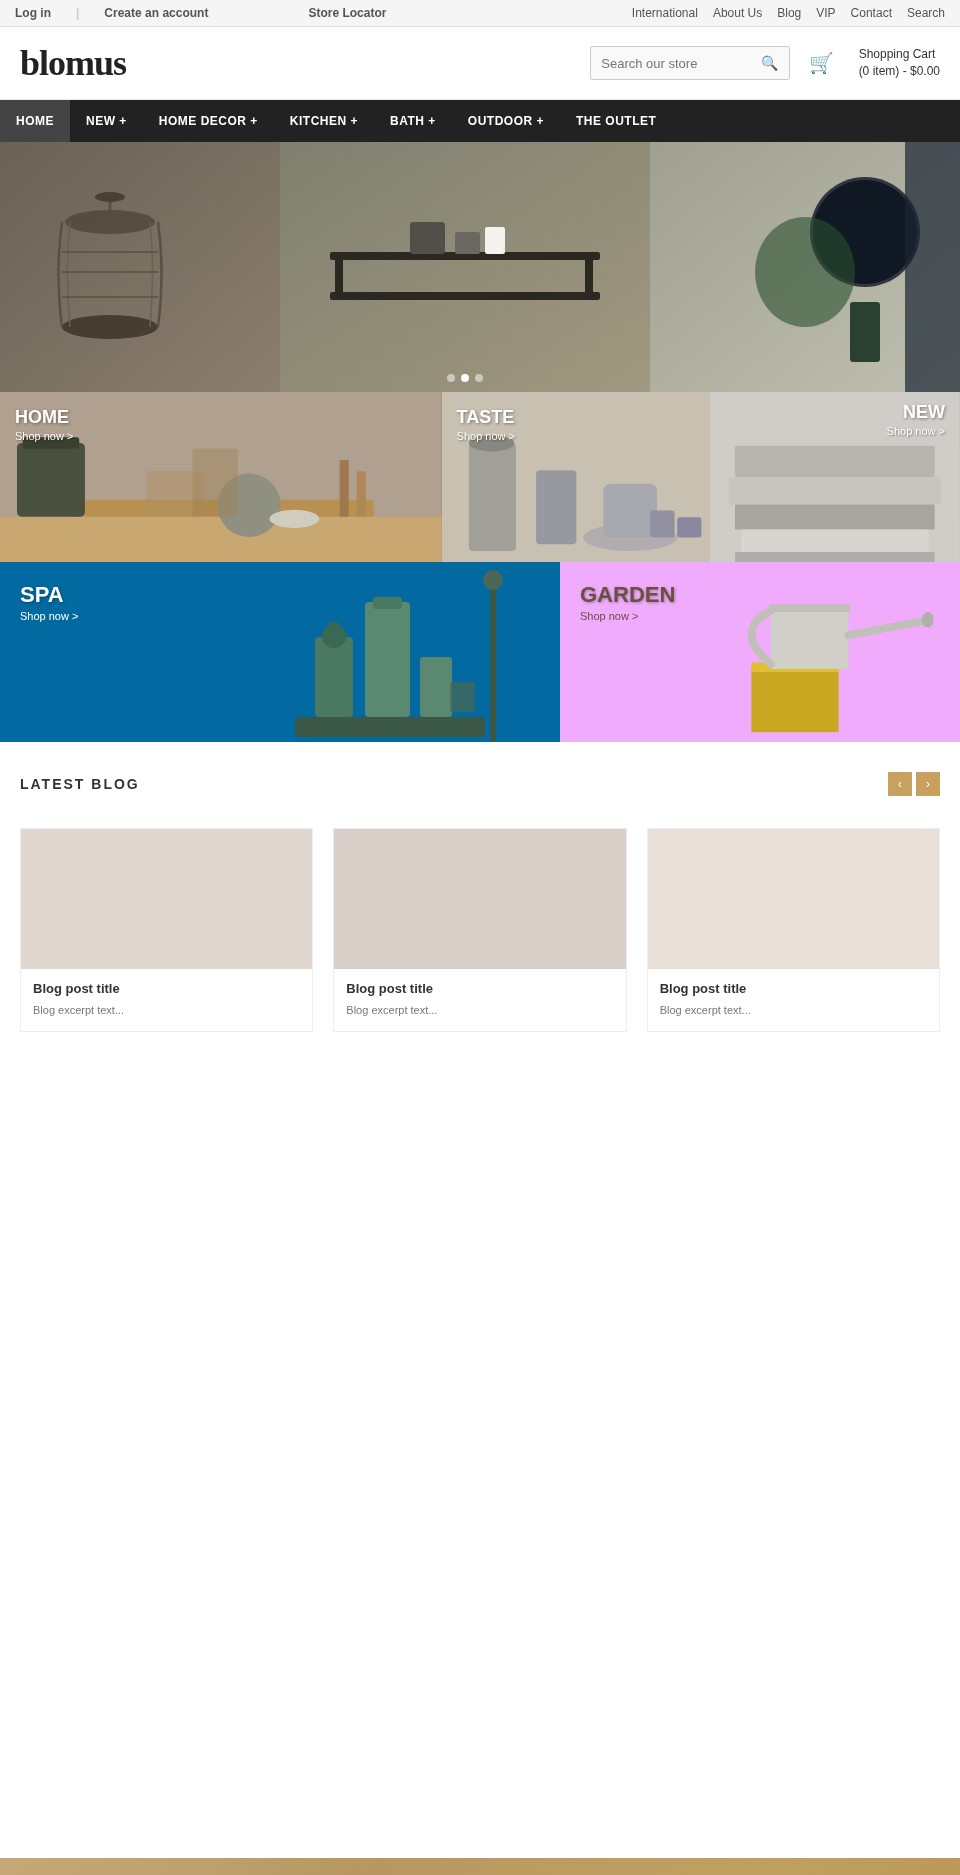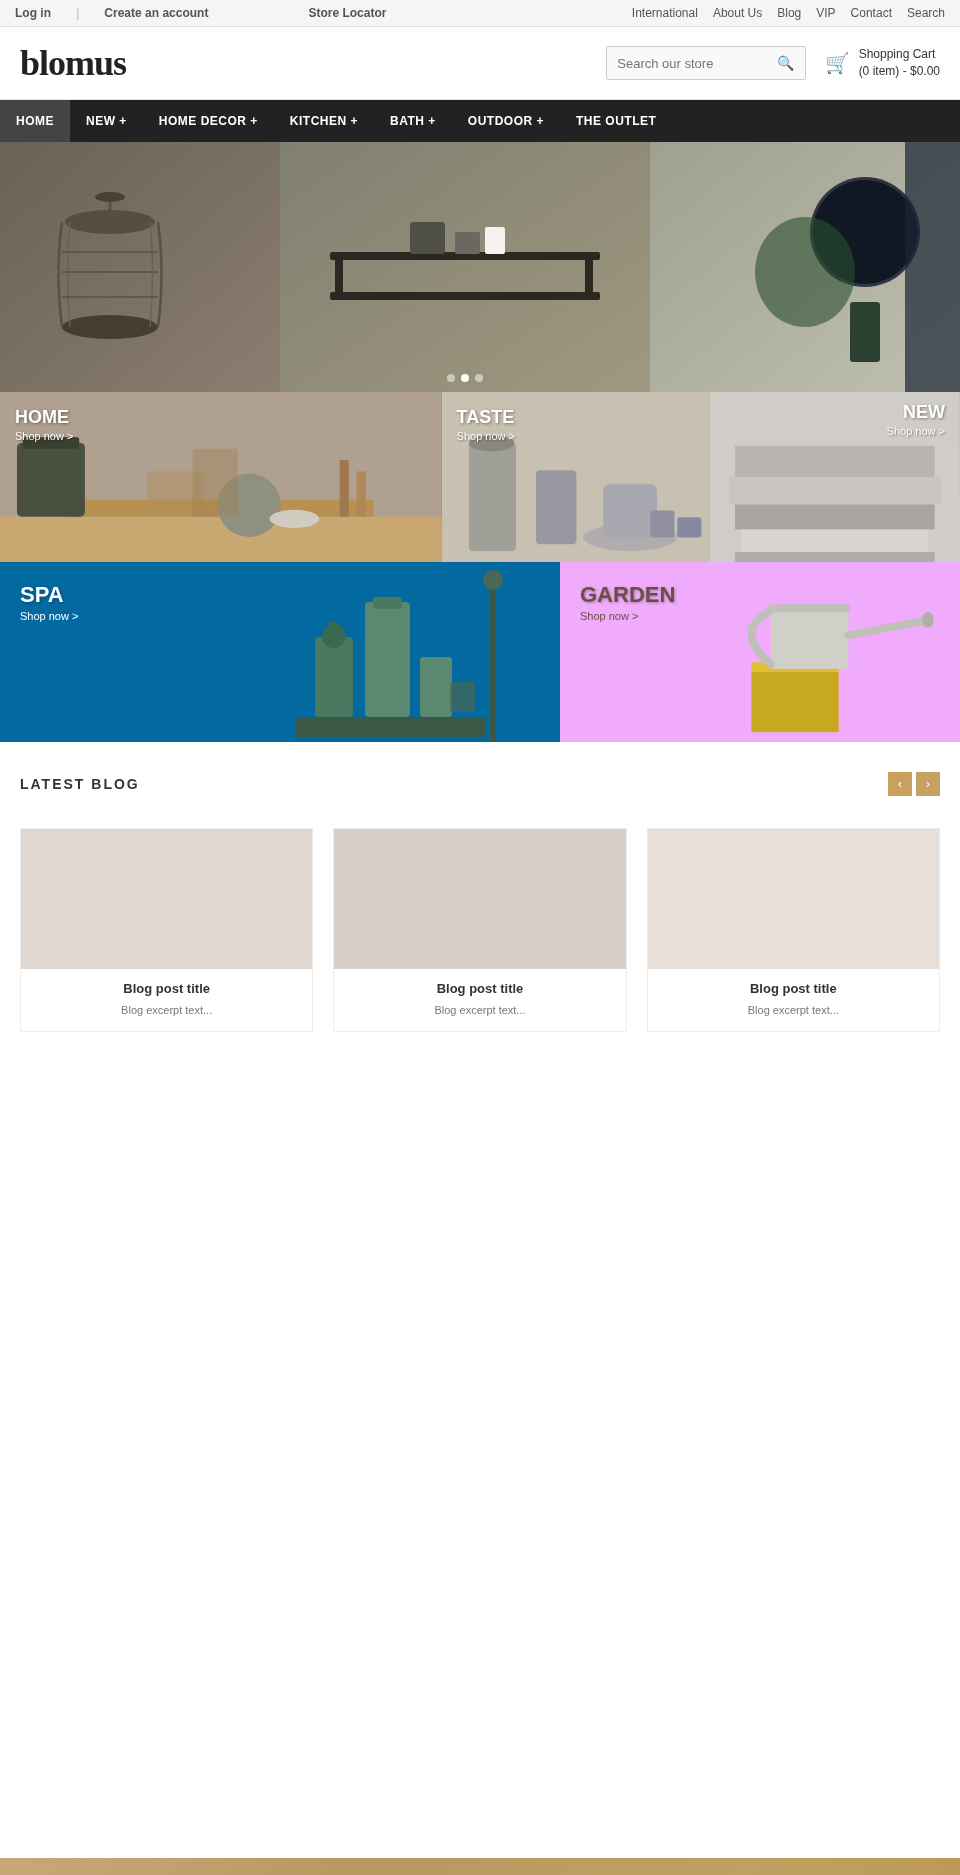--- a/index.html
+++ b/index.html
@@ -64,21 +64,21 @@
       color: #666;
       font-size: 14px;
     }
     .cart-area {
       display: flex;
       align-items: center;
       gap: 8px;
       cursor: pointer;
     }
     .cart-icon { font-size: 20px; color: #555; }
-    .cart-text { font-size: 12px; color: #333; line-height: 1.4; }
+    .cart-text { font-size: 12px; color: #333; line-height: 1.4; margin-left: 16px; }
 
     
     .nav {
       background: #222;
       display: flex;
       align-items: stretch;
     }
     .nav-item {
       color: #fff;
       padding: 14px 16px;
@@ -222,21 +222,20 @@
       justify-content: center;
       font-size: 12px;
     }
     .blog-cards {
       display: flex;
       gap: 20px;
     }
     .blog-card {
       flex: 1;
       border: 1px solid #eee;
-      text-align: center;
     }
     .blog-card-img {
       height: 140px;
       background: #e8e4e0;
     }
     .blog-card-content {
       padding: 12px;
     }
     .blog-card-title {
       font-size: 13px;

